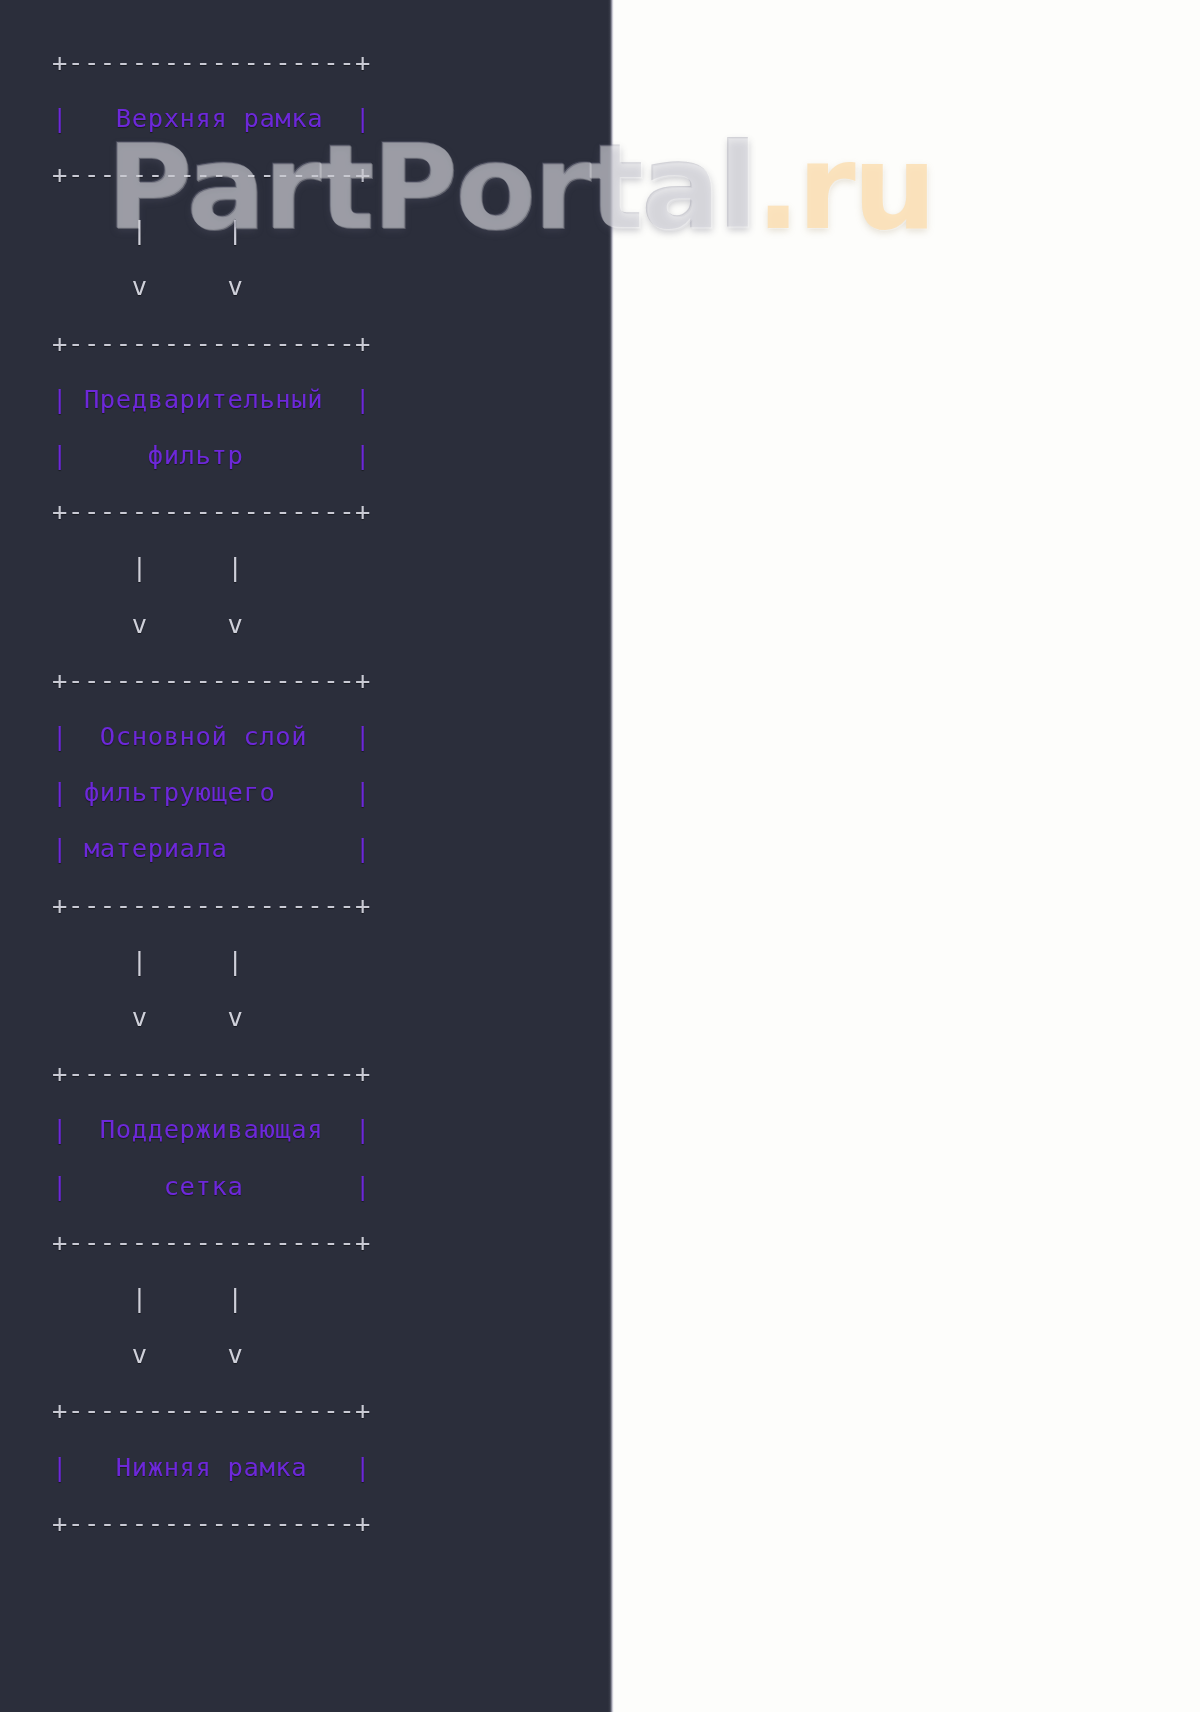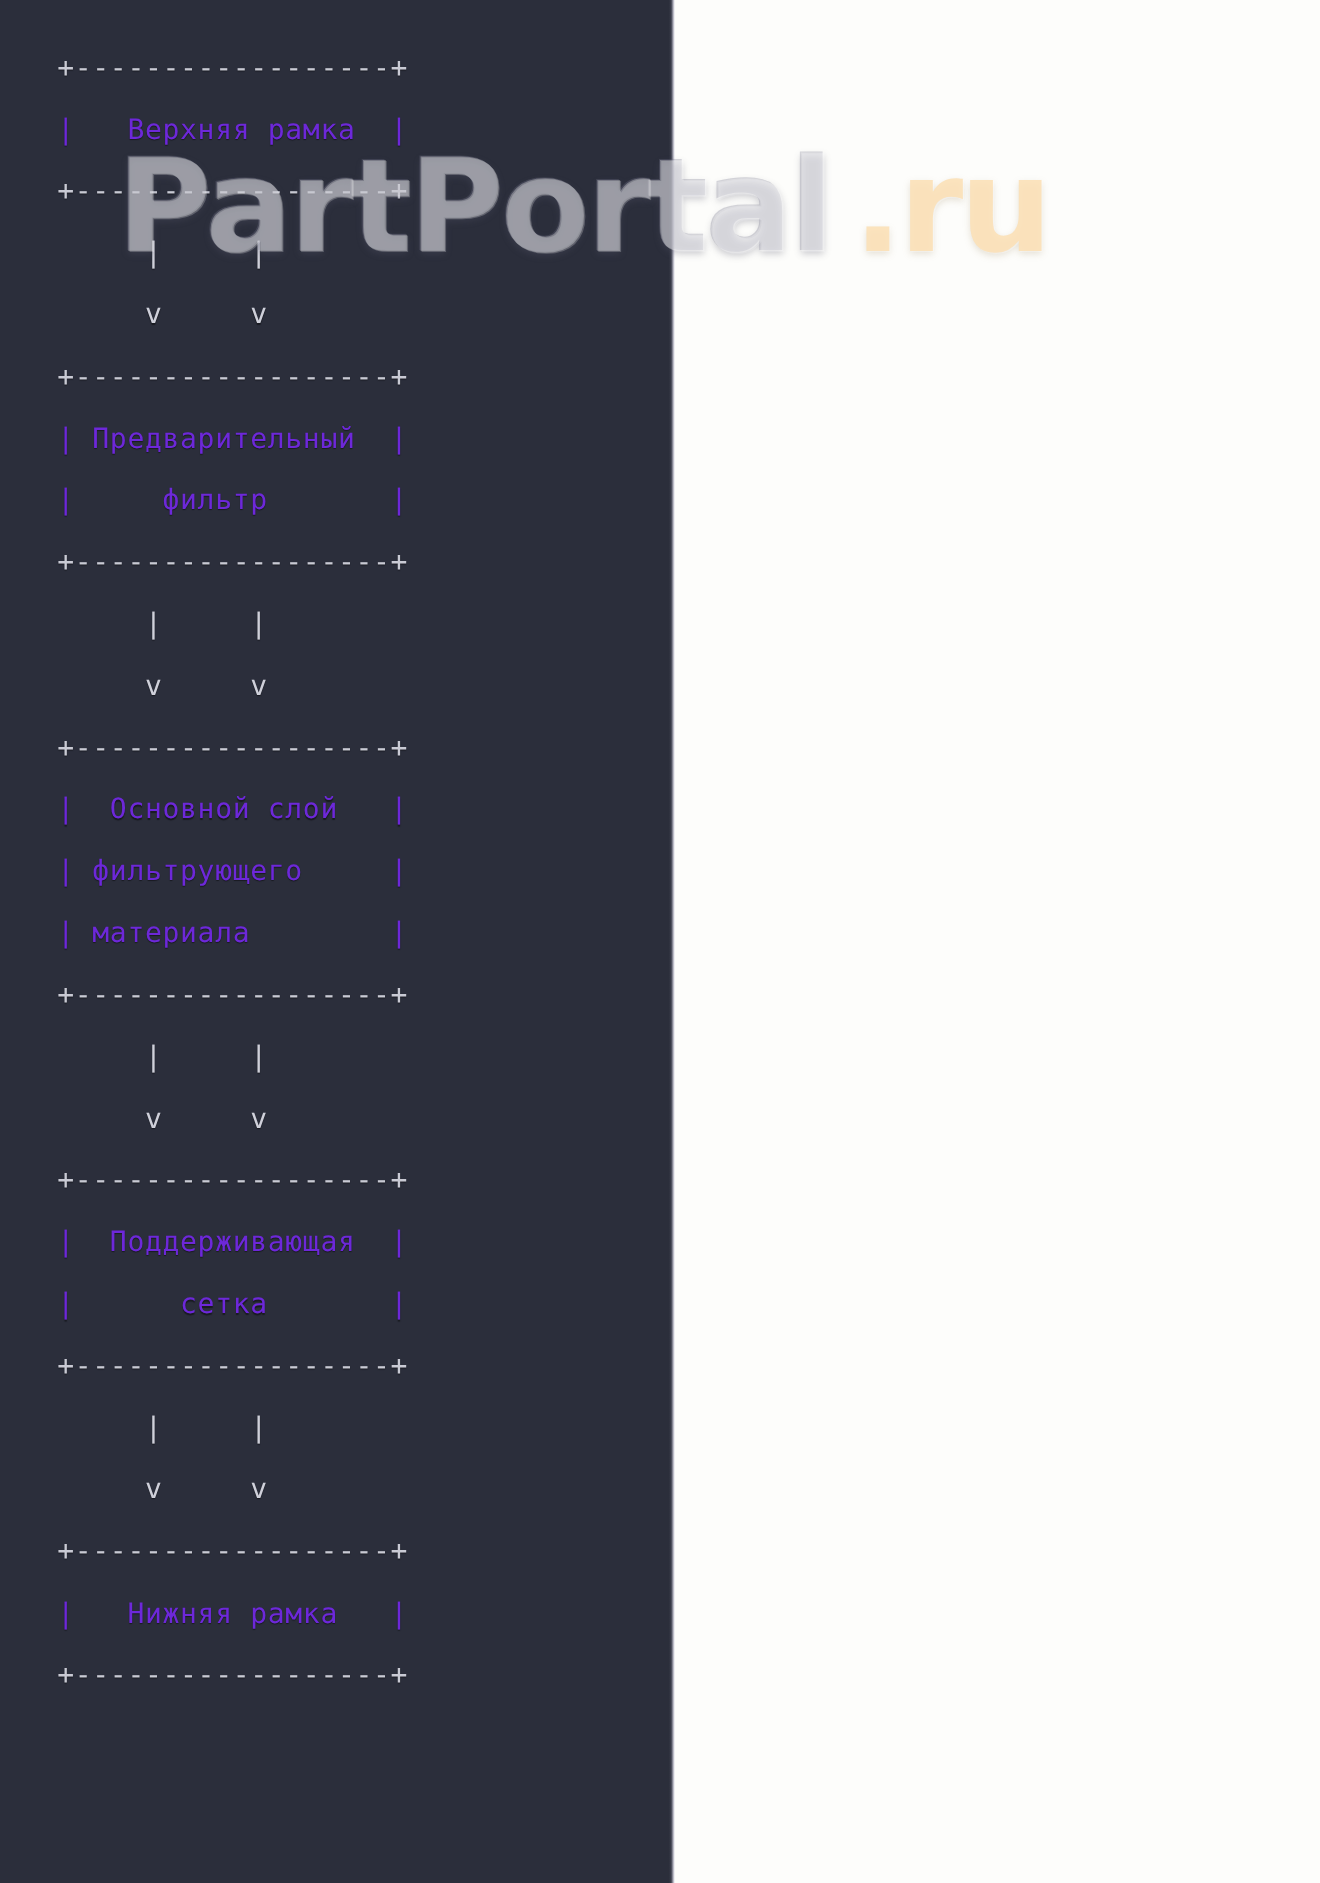--- a/index.html
+++ b/index.html
@@ -86,21 +86,20 @@
     text-shadow:
         1px 1px 0 rgba(255,255,255,0.22),
        -1px -1px 0 rgba(120,120,140,0.28),
         0 3px 7px rgba(90,90,110,0.30);
   }
   #watermark .wm-tld {
     color: rgba(252,223,180,0.85);
     text-shadow:
         1px 1px 0 rgba(255,255,255,0.30),
         0 3px 7px rgba(170,150,120,0.28);
-    margin-left: 20px;
   }
 </style>
 </head>
 <body>
 
 <div id="page">
 
   <div id="dark-panel"></div>
   <div id="panel-edge"></div>
 

